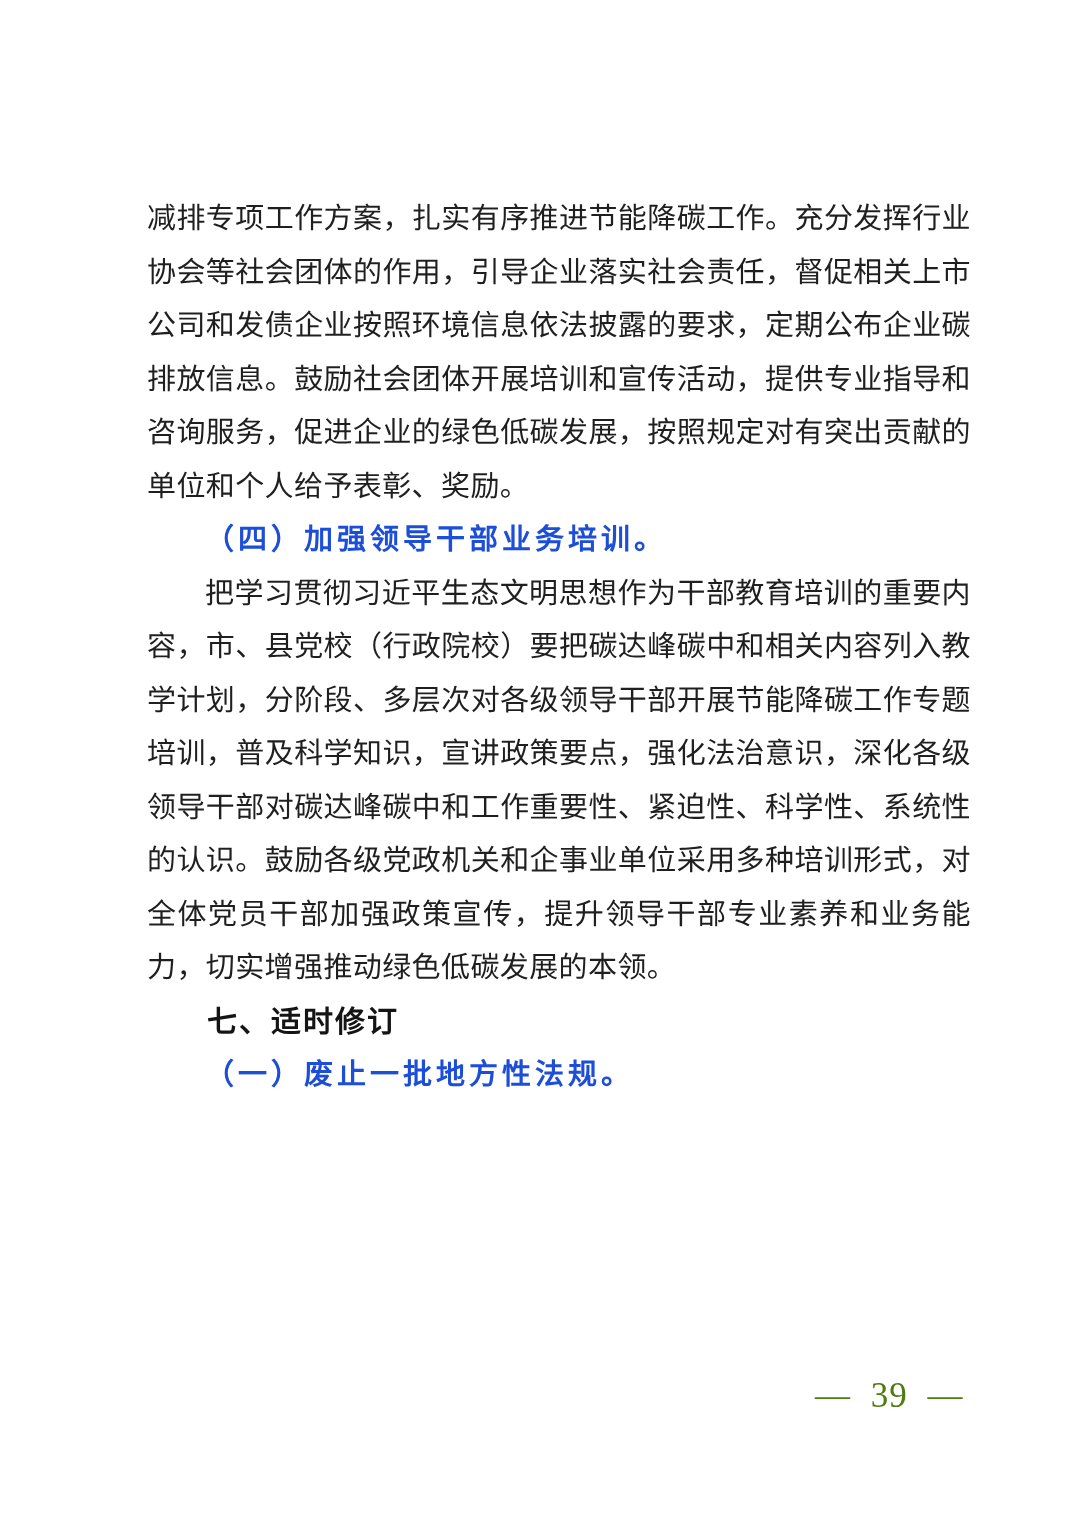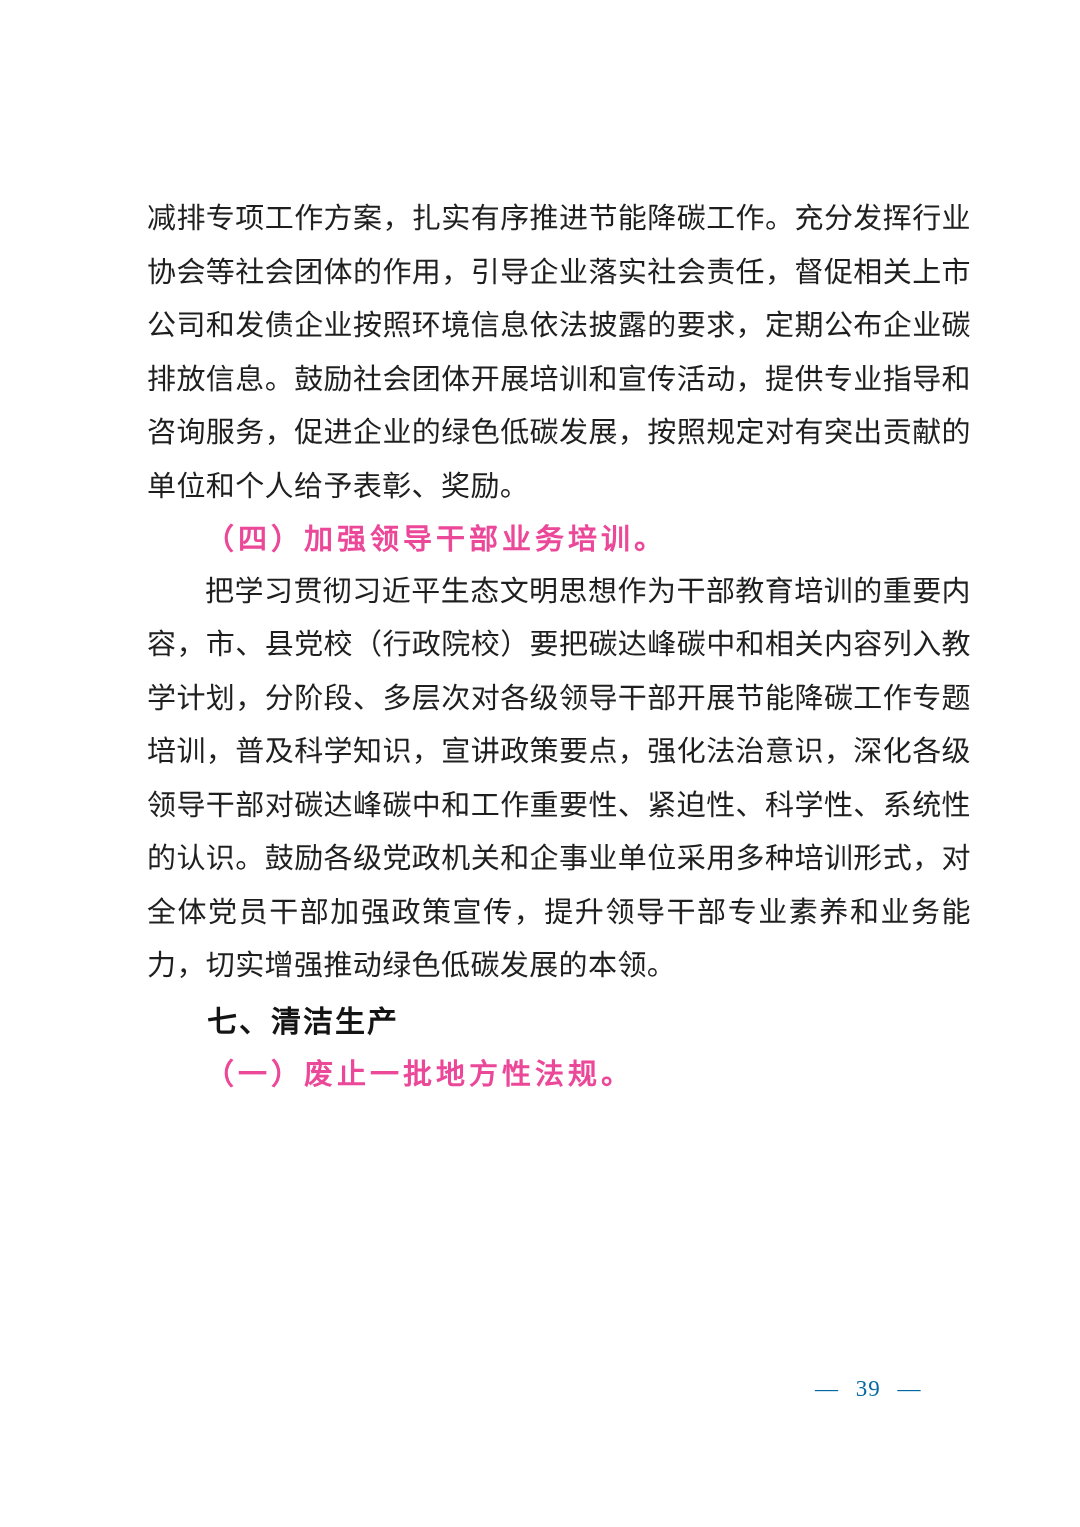--- a/index.html
+++ b/index.html
@@ -32,60 +32,59 @@
     font-family: "Liberation Serif", "DejaVu Serif", serif;
     font-size: 29px;
     line-height: 53.5px;
     margin: 0;
     text-align: justify;
     letter-spacing: 0.4px;
     color: #1f1f1f;
   }
   .para.indent {
     text-indent: 2em;
-    font-family: Liberation Mono, monospace;
   }
   .h-kai {
     font-family: "Liberation Serif", "DejaVu Serif", serif;
     font-size: 29px;
     line-height: 53.5px;
     margin: 0;
     text-indent: 2em;
     font-weight: 600;
     letter-spacing: 4px;
-    color: #ec4899;
+    color: #1d4ed8;
   }
   .h-hei {
     font-family: "Liberation Sans", "DejaVu Sans", sans-serif;
     font-size: 30px;
     line-height: 53.5px;
     margin: 0;
     text-indent: 2em;
     font-weight: bold;
     letter-spacing: 2px;
     color: #141414;
   }
   .page-number {
     position: absolute;
     left: 815px;
     top: 1376px;
     font-family: "Liberation Serif", "DejaVu Serif", serif;
-    font-size: 23px;
+    font-size: 35px;
     letter-spacing: 1px;
     word-spacing: 10px;
-    color: #0369a1;
+    color: #4d7c0f;
     white-space: nowrap;
   }
 </style>
 </head>
 <body>
 
 <div class="page">
   <div class="content">
     <p class="para">减排专项工作方案，扎实有序推进节能降碳工作。充分发挥行业协会等社会团体的作用，引导企业落实社会责任，督促相关上市公司和发债企业按照环境信息依法披露的要求，定期公布企业碳排放信息。鼓励社会团体开展培训和宣传活动，提供专业指导和咨询服务，促进企业的绿色低碳发展，按照规定对有突出贡献的单位和个人给予表彰、奖励。</p>
     <p class="h-kai">（四）加强领导干部业务培训。</p>
     <p class="para indent">把学习贯彻习近平生态文明思想作为干部教育培训的重要内容，市、县党校（行政院校）要把碳达峰碳中和相关内容列入教学计划，分阶段、多层次对各级领导干部开展节能降碳工作专题培训，普及科学知识，宣讲政策要点，强化法治意识，深化各级领导干部对碳达峰碳中和工作重要性、紧迫性、科学性、系统性的认识。鼓励各级党政机关和企事业单位采用多种培训形式，对全体党员干部加强政策宣传，提升领导干部专业素养和业务能力，切实增强推动绿色低碳发展的本领。</p>
-    <p class="h-hei">七、清洁生产</p>
+    <p class="h-hei">七、适时修订</p>
     <p class="h-kai">（一）废止一批地方性法规。</p>
   </div>
 
   <div class="page-number">— 39 —</div>
 </div>
 
 </body></html>

